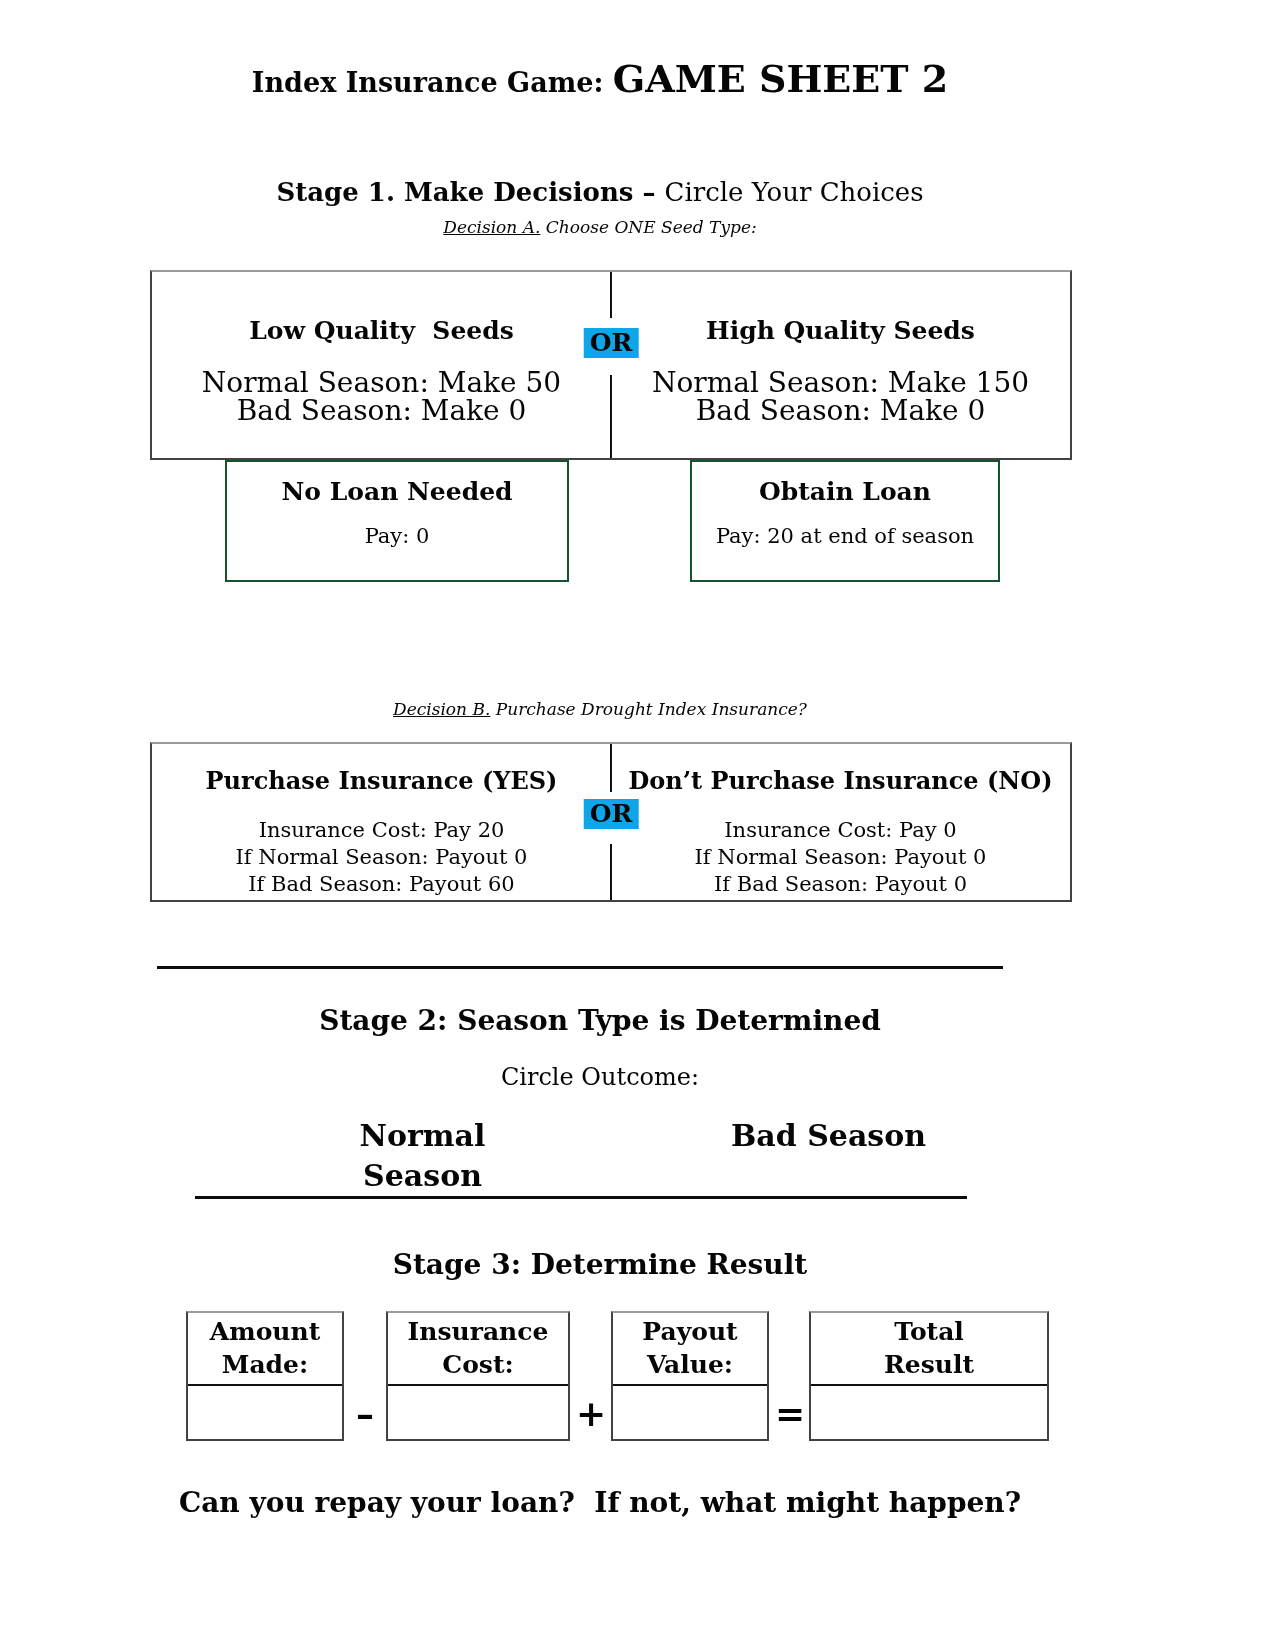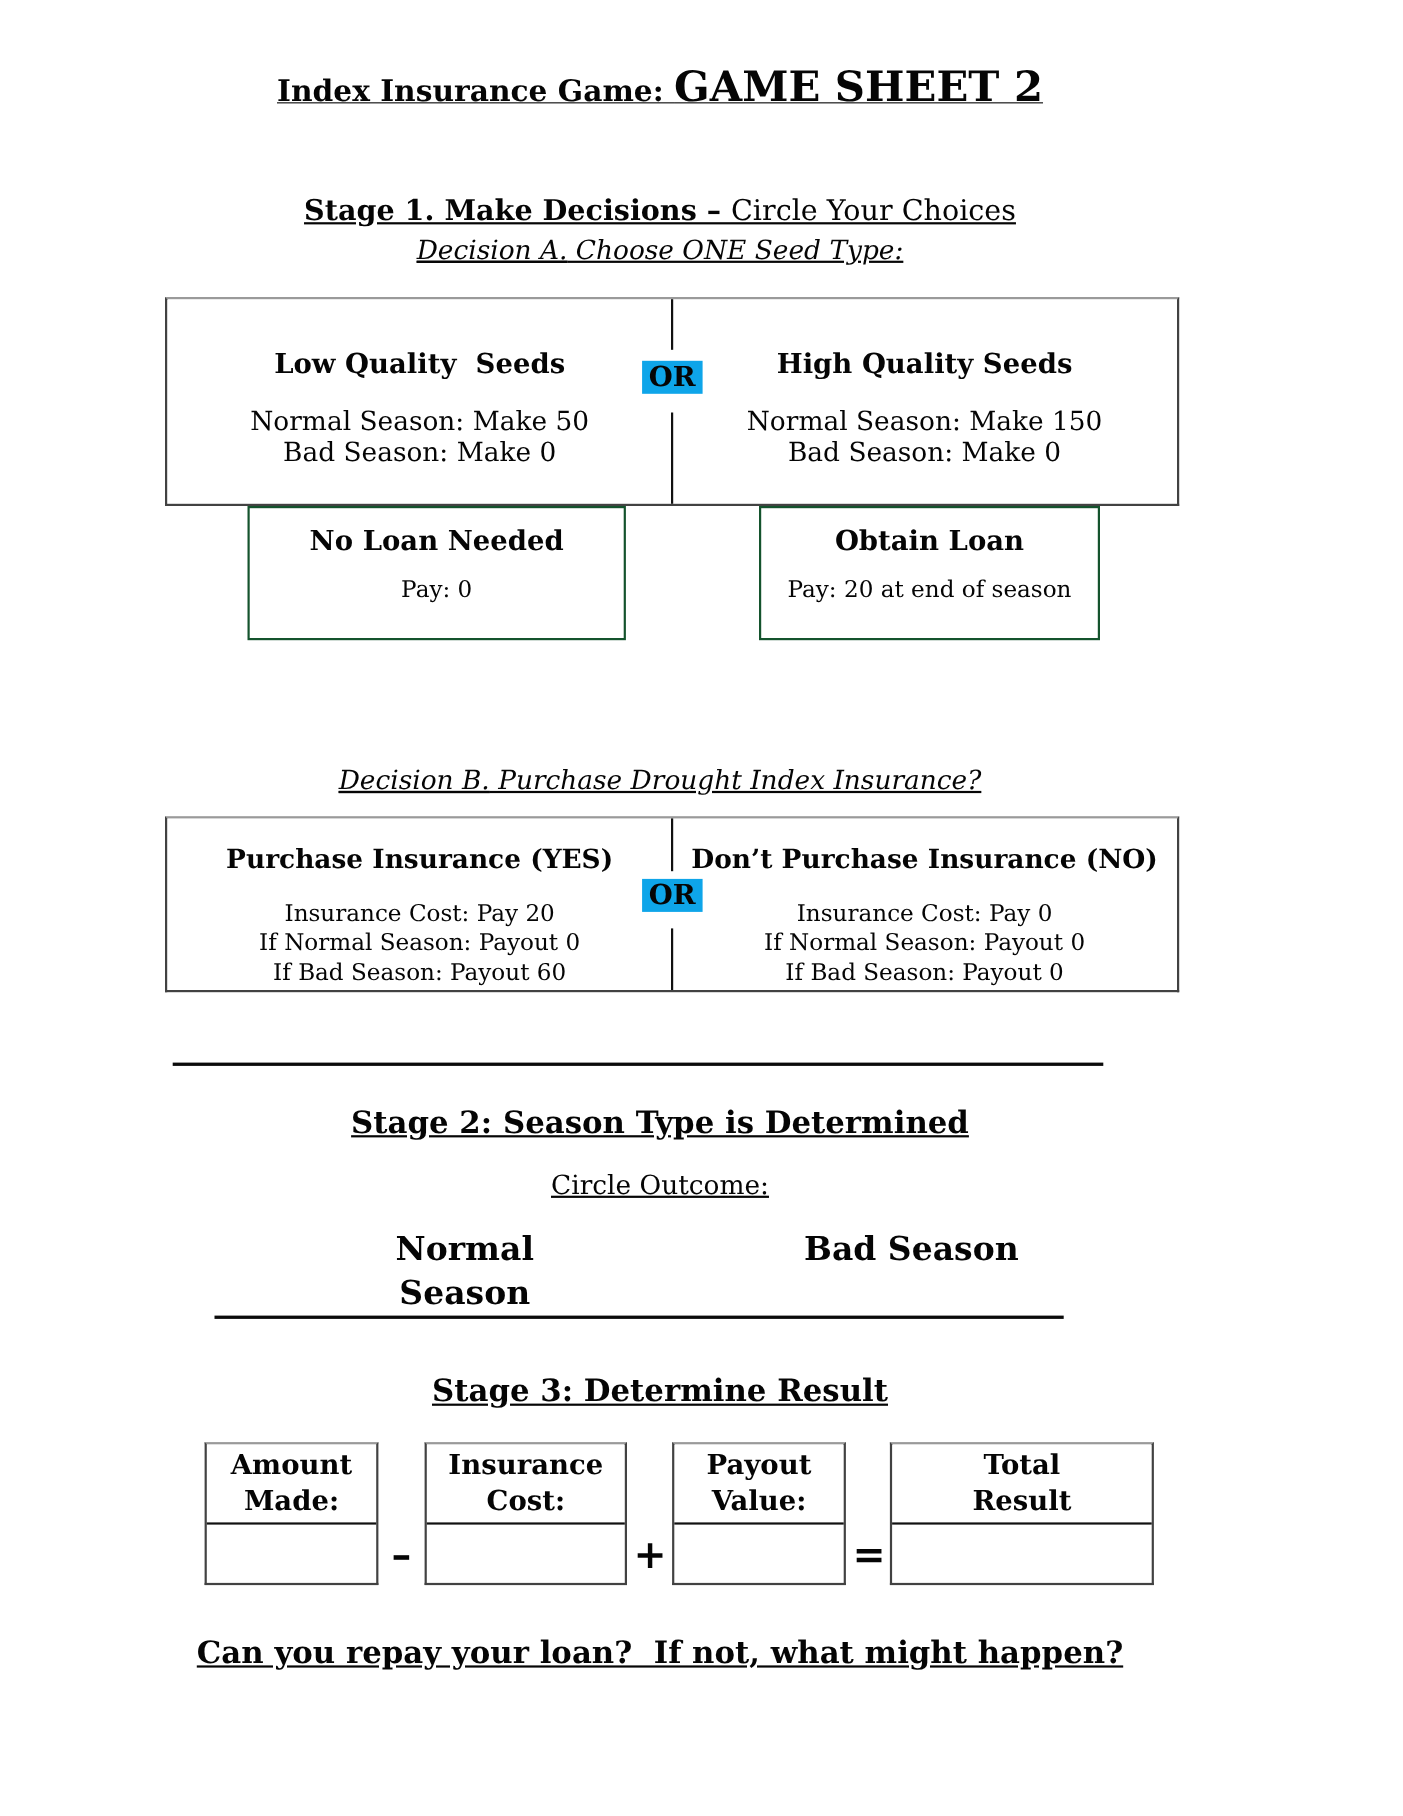--- a/index.html
+++ b/index.html
@@ -4,47 +4,47 @@
 <style>
   html,body{margin:0;padding:0;background:#ffffff;}
   .page{
     position:relative;
     width:1275px;height:1651px;
     background:#ffffff;
     font-family:"DejaVu Serif","Liberation Serif",serif;
     color:#050505;
     overflow:hidden;
   }
-  .centerline{position:absolute;left:0;width:1200px;text-align:center;text-decoration:underline;}
+  .centerline{position:absolute;left:0;width:1200px;text-align:center;}
   .pre{white-space:pre-wrap;}
 
   
   .title{top:56px;}
   .title .t-prefix{font-weight:bold;font-size:27px;}
   .title .t-main{font-weight:bold;font-size:38px;}
 
   
   .s1-heading{top:176px;font-size:26px;line-height:32px;}
   .s1-heading .b{font-weight:bold;}
-  .decision-line{font-style:italic;font-size:24px;line-height:30px;}
+  .decision-line{font-style:italic;font-size:17px;line-height:30px;}
   .decision-line .u{text-decoration:underline;}
   .da-line{top:212px;}
   .db-line{top:694px;}
 
   
   .bigbox{
     position:absolute;left:150px;width:918px;
     border:2px solid #424242;border-top-color:#9a9a9a;
     display:flex;
   }
   .boxA{top:270px;height:186px;}
   .boxB{top:742px;height:156px;}
   .halfcol{width:50%;text-align:center;}
   .boxA .opt-title{padding-top:40px;font-size:25px;font-weight:bold;line-height:37px;}
-  .boxA .opt-lines{margin-top:20px;font-size:24px;line-height:28px;}
+  .boxA .opt-lines{margin-top:20px;font-size:28px;line-height:28px;}
   .boxB .opt-title{padding-top:18px;font-size:24px;font-weight:bold;line-height:37px;}
   .boxB .opt-lines{margin-top:18px;font-size:21px;line-height:27px;}
   .vseg{position:absolute;left:50%;width:2px;margin-left:-1px;background:#111;}
   .segA1{top:0;height:46px;}  .segA2{top:103px;height:83px;}
   .segB1{top:0;height:48px;}  .segB2{top:100px;height:56px;}
   .or-label{
     position:absolute;left:50%;transform:translateX(-50%);
     font-weight:bold;font-size:25px;line-height:30px;background:#0ea5e9;padding:0 6px;
   }
   .orA{top:56px;} .orB{top:55px;}

